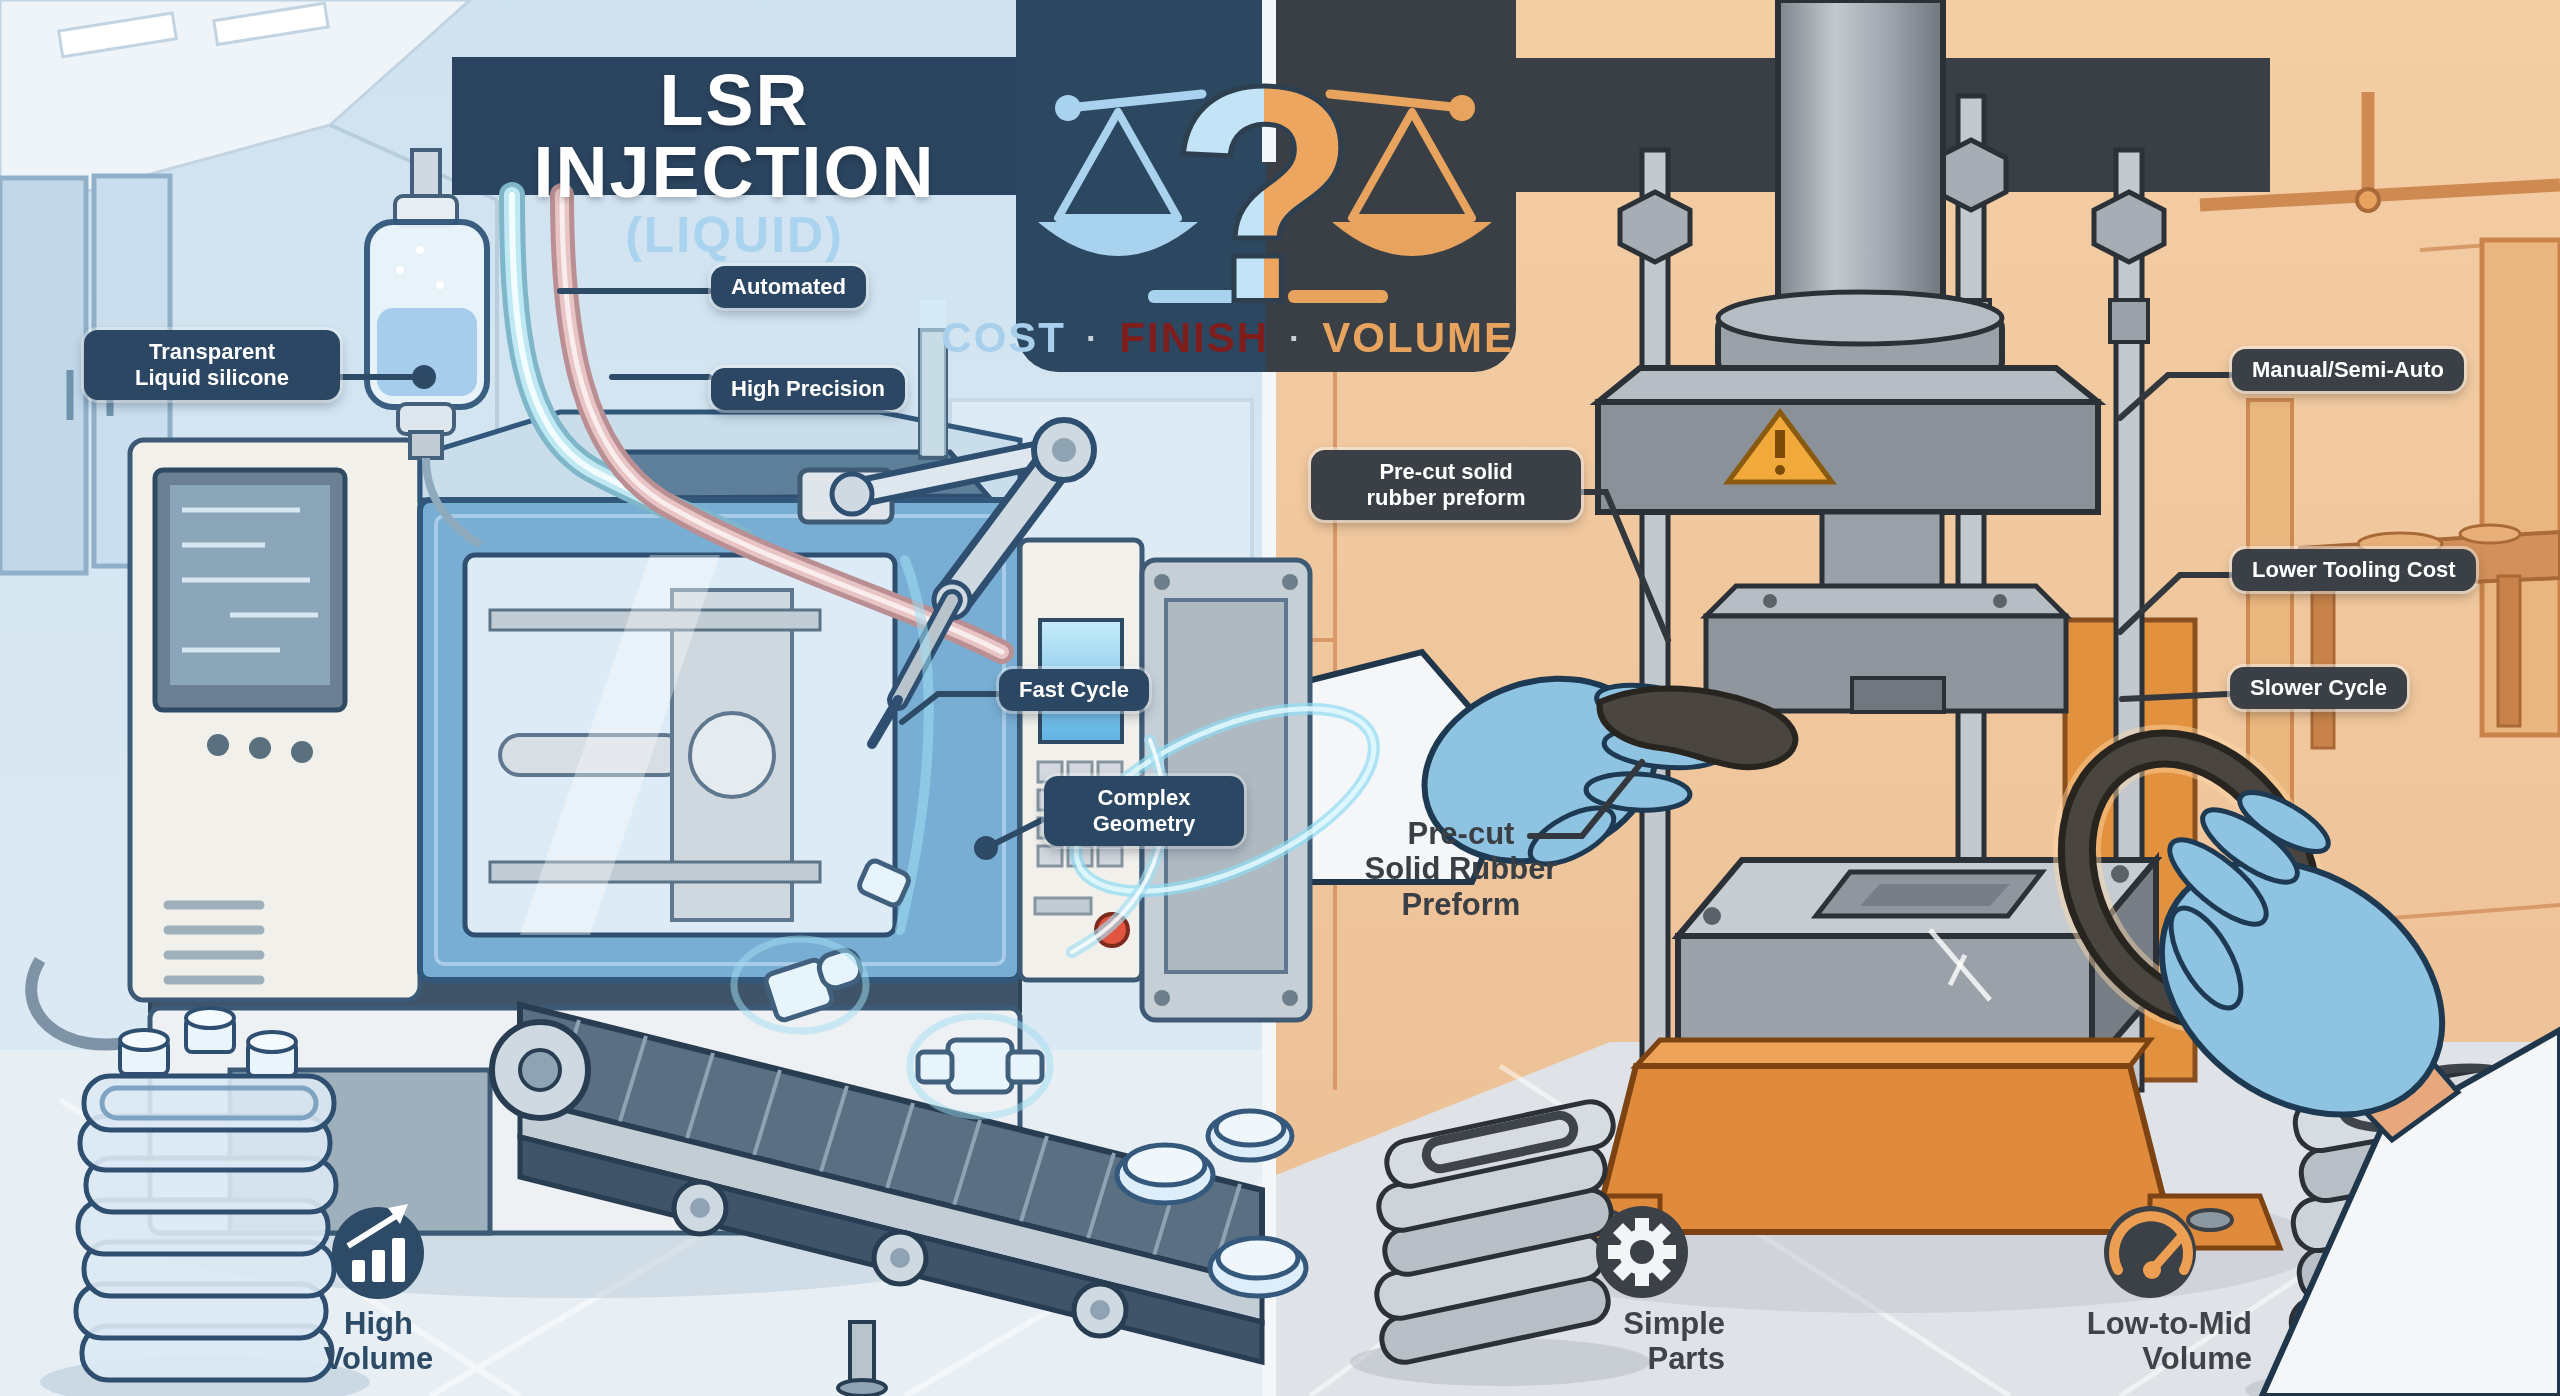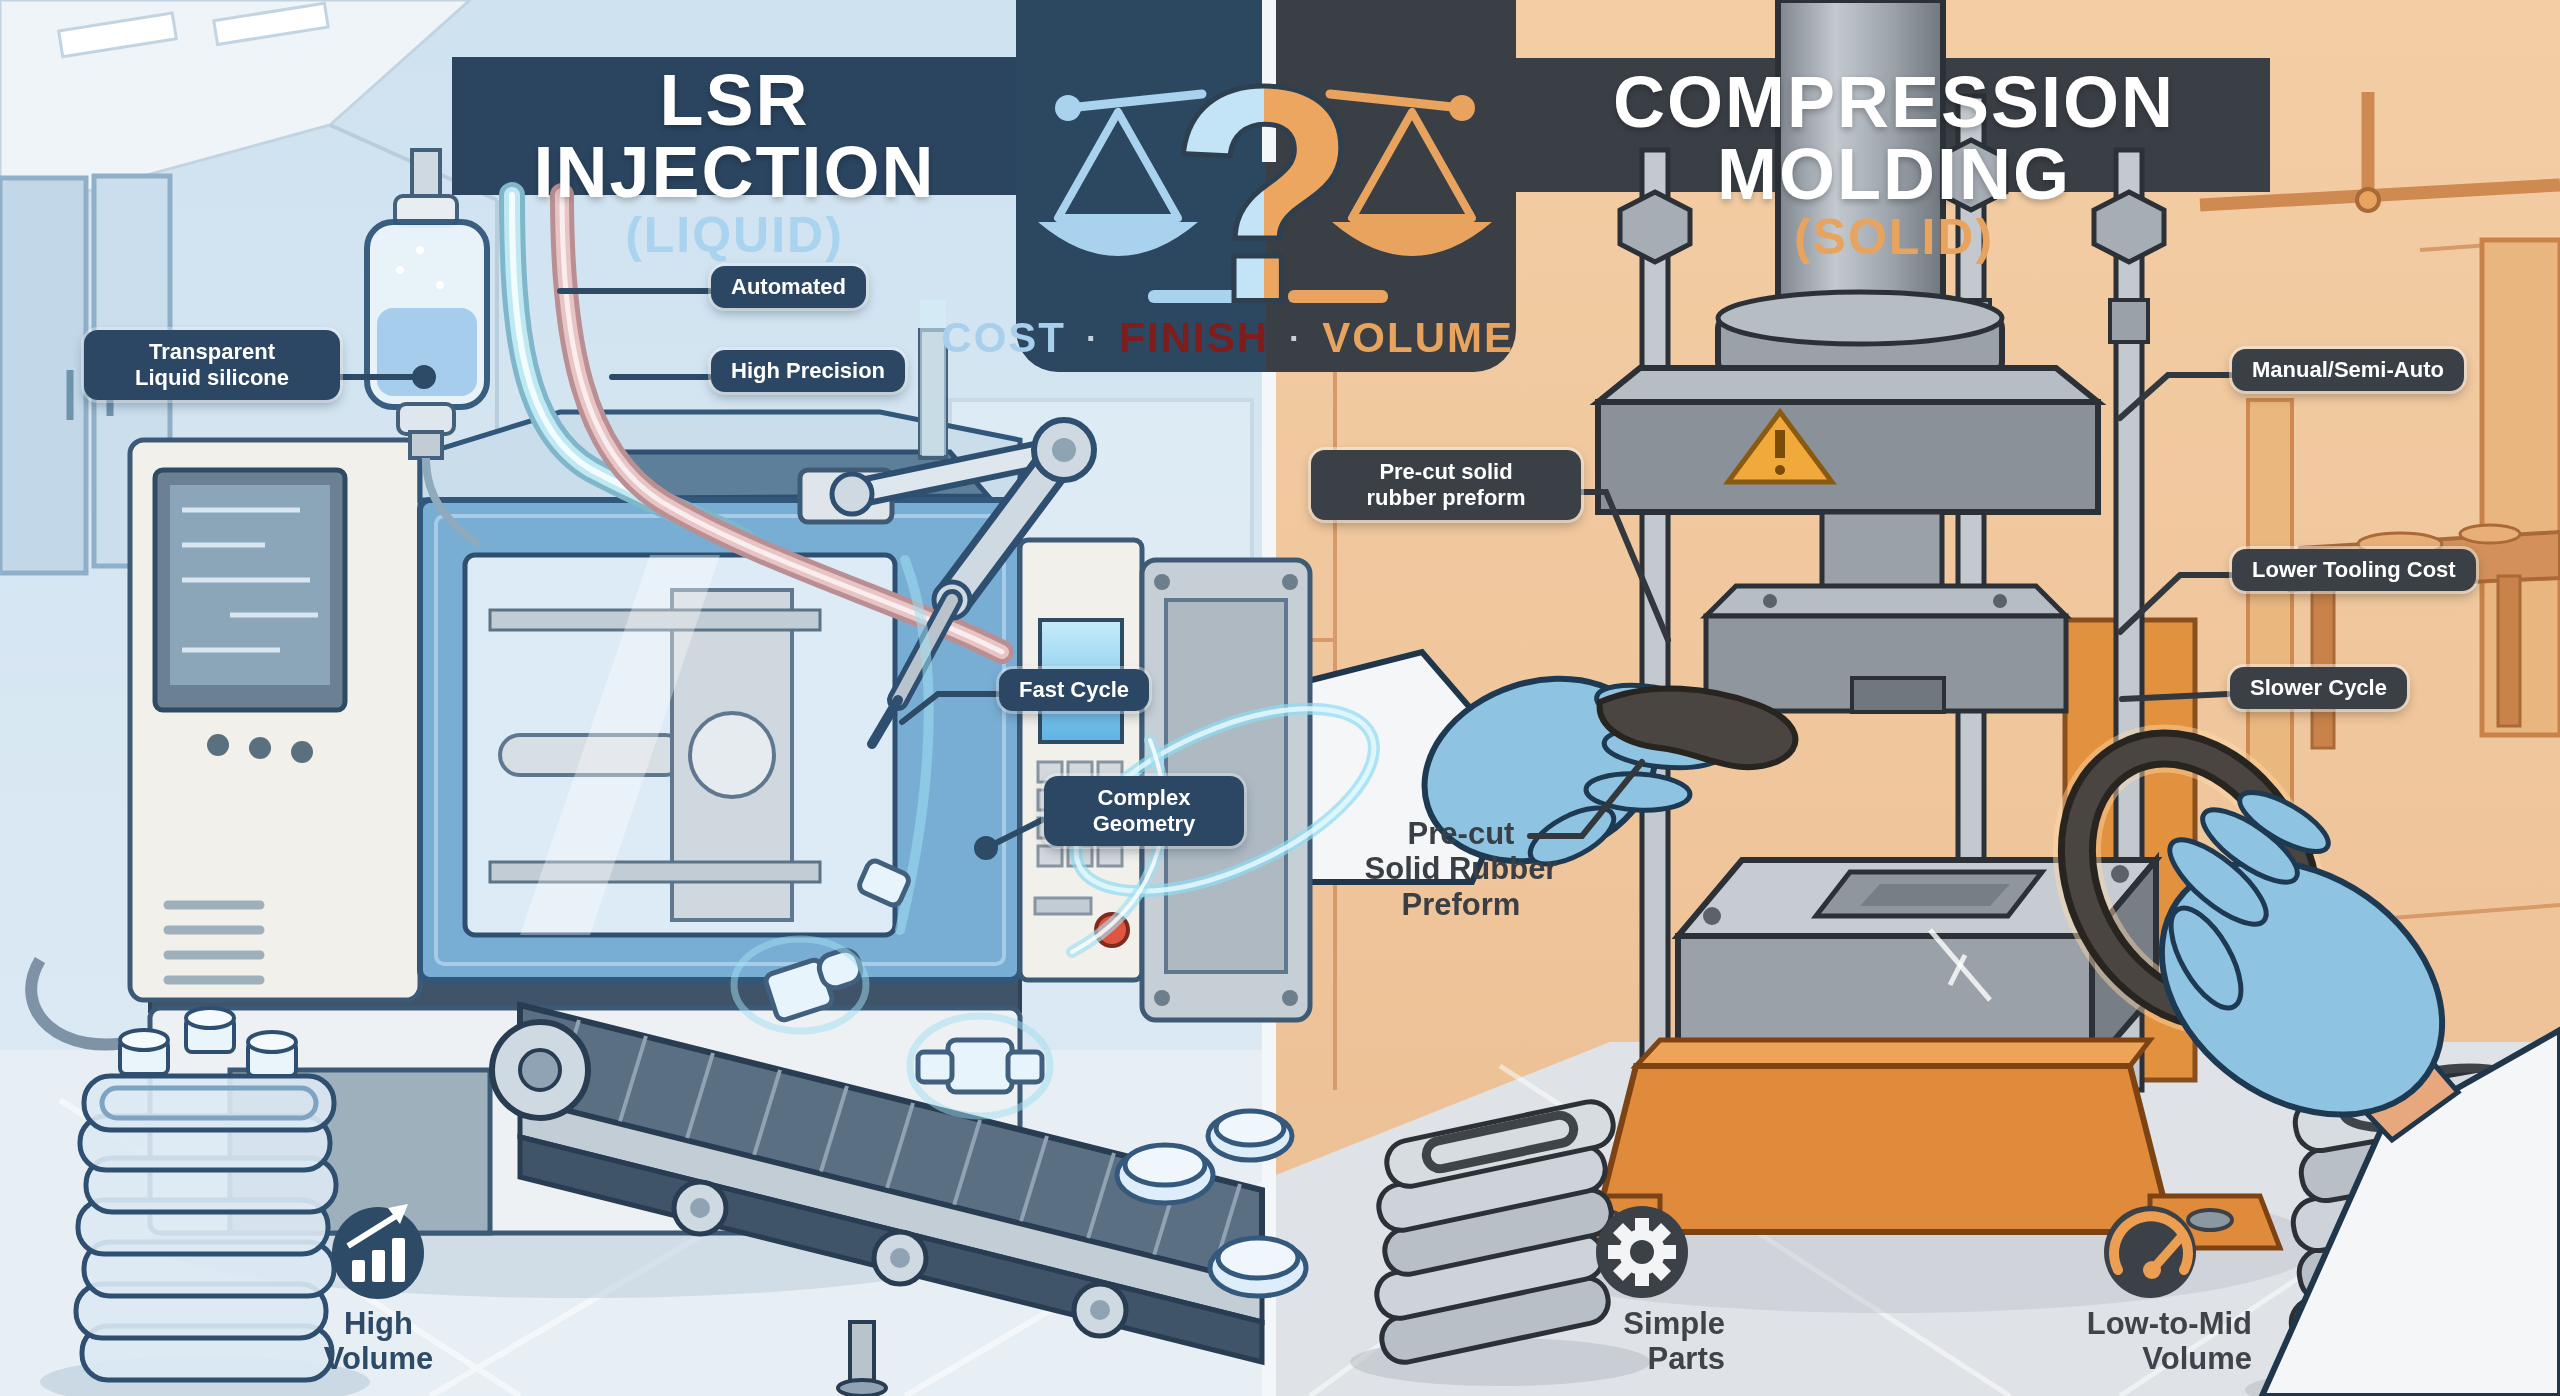--- a/index.html
+++ b/index.html
@@ -477,39 +477,35 @@
     <line x1="2152" y1="1270" x2="2182" y2="1236" stroke="#ec9f52" stroke-width="9" stroke-linecap="round"></line>
     <circle cx="2152" cy="1270" r="9" fill="#ec9f52"></circle>
   </g>
 </svg>
 
 <div class="ov title-wrap" style="left:452px;top:64px;width:565px">
   <div class="title-main">LSR INJECTION</div>
   <div class="title-sub-left">(LIQUID)</div>
 </div>
 
-<div class="ov title-wrap" style="left:1520px;top:66px;width:748px">
-  <div class="title-main">COMPRESSION MOLDING</div>
-  <div class="title-sub-right">(SOLID)</div>
-</div>
 
 <div class="ov criteria" style="left:1018px;top:314px;width:496px">
   <span class="crit-cost">COST</span>
   <span class="crit-dot">·</span>
   <span class="crit-finish">FINISH</span>
   <span class="crit-dot">·</span>
   <span class="crit-volume">VOLUME</span>
 </div>
 
 <div class="ov tag multi" style="left:84px;top:330px;width:236px">
   <span class="line">Transparent</span>
   <span class="line">Liquid silicone</span>
 </div>
 <div class="ov tag" style="left:711px;top:266px">Automated</div>
-<div class="ov tag" style="left:711px;top:350px">High Precision</div>
+<div class="ov tag" style="left:711px;top:368px">High Precision</div>
 <div class="ov tag" style="left:999px;top:669px">Fast Cycle</div>
 <div class="ov tag multi" style="left:1044px;top:776px;width:180px">
   <span class="line">Complex</span>
   <span class="line">Geometry</span>
 </div>
 
 <div class="ov tag dark" style="left:2232px;top:349px">Manual/Semi-Auto</div>
 <div class="ov tag dark multi" style="left:1311px;top:450px;width:250px">
   <span class="line">Pre-cut solid</span>
   <span class="line">rubber preform</span>

